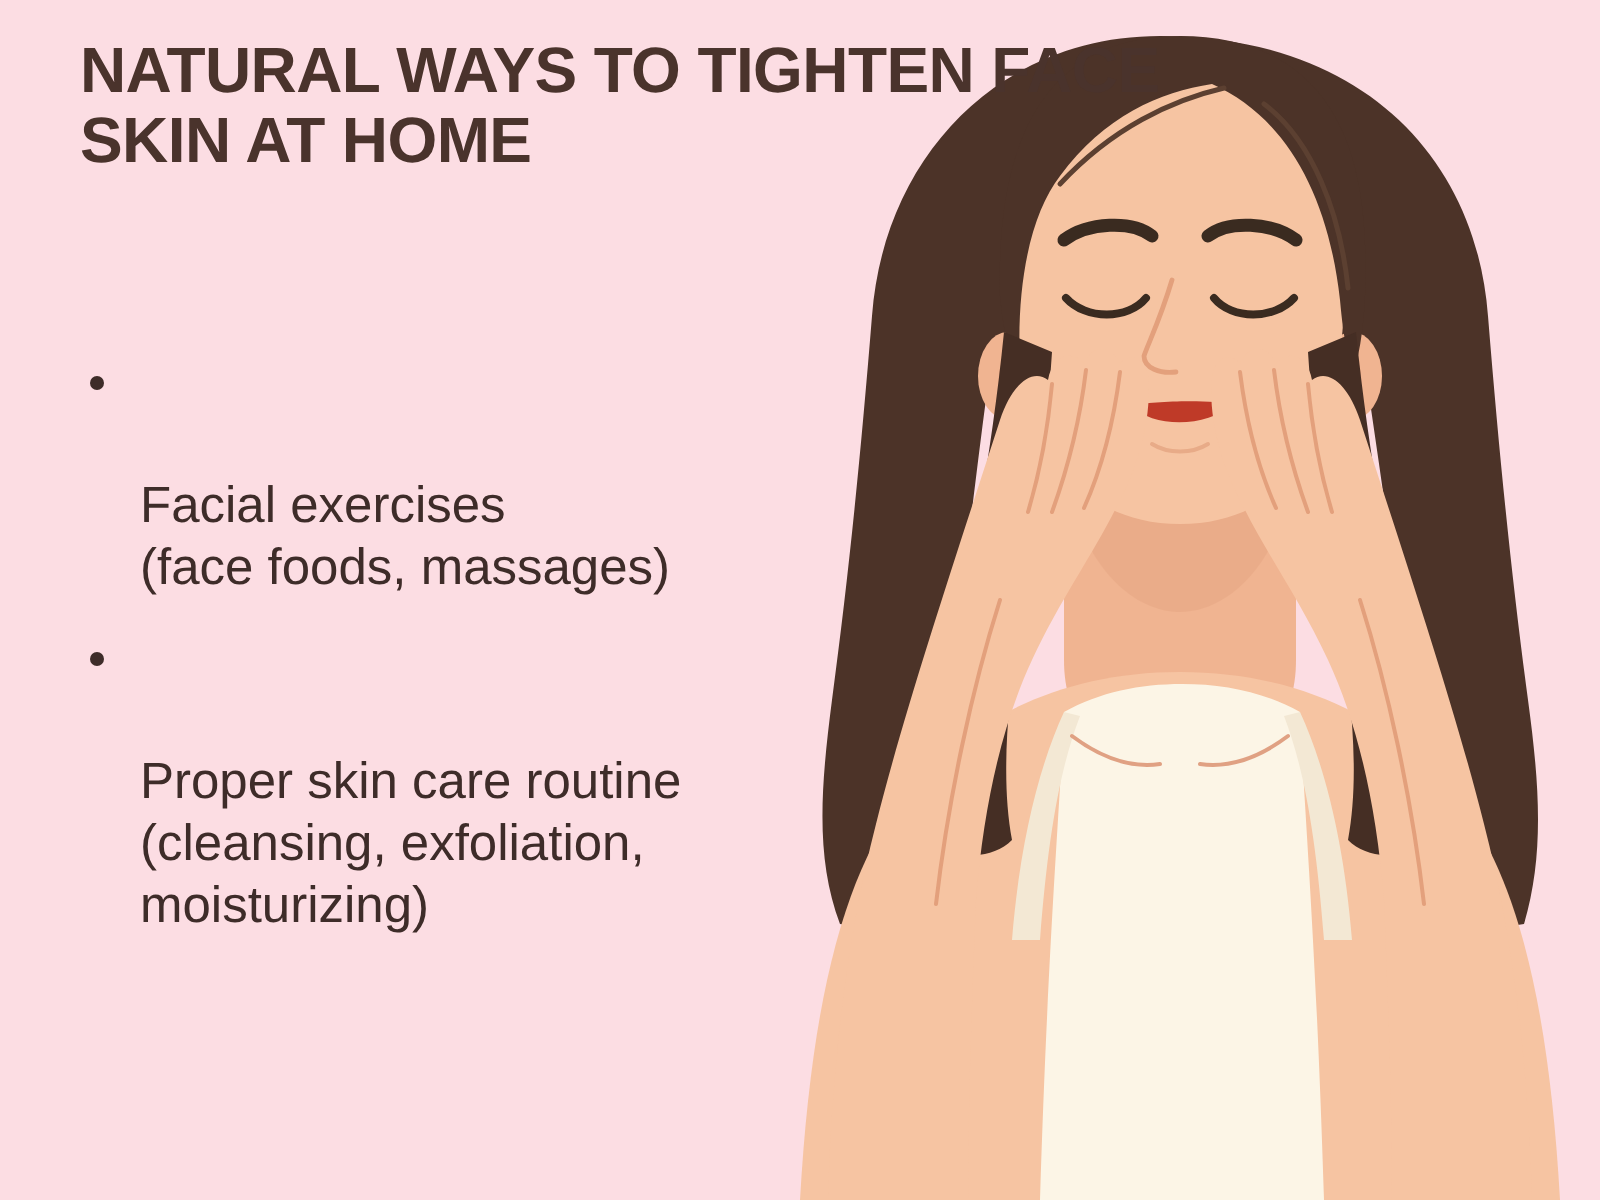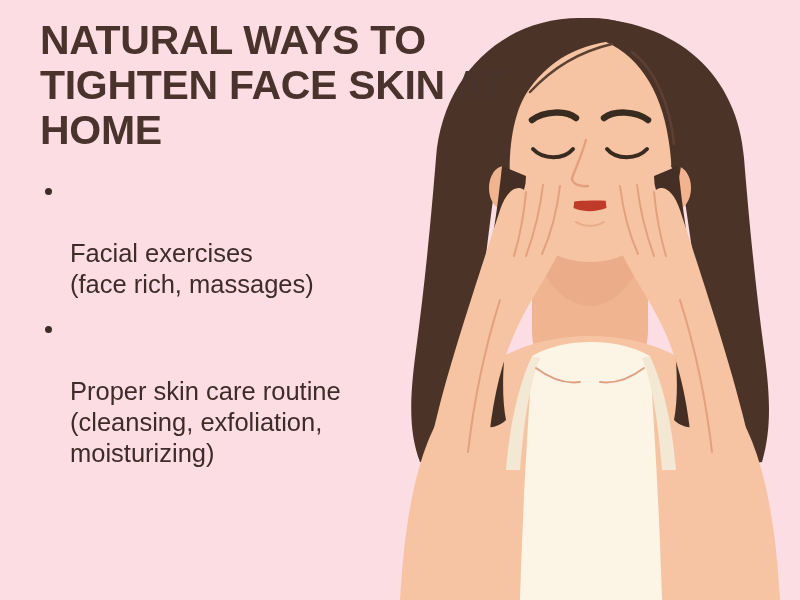--- a/index.html
+++ b/index.html
@@ -48,21 +48,21 @@
     z-index: 2;
   }
 
   #headline {
     position: absolute;
     left: 40px;
     top: 18px;
     width: 540px;
     margin: 0;
     color: #4a332c;
-    font-size: 41px;
+    font-size: 32px;
     line-height: 1.10;
     font-weight: bold;
     letter-spacing: -0.3px;
     text-transform: uppercase;
     white-space: pre-line;
   }
 
   #bullet-list {
     position: absolute;
     left: 40px;
@@ -242,21 +242,21 @@
   </div>
 
   <div id="text-layer">
 
     <h1 id="headline">NATURAL WAYS TO TIGHTEN FACE SKIN AT HOME</h1>
 
     <ul id="bullet-list">
       <li class="bullet-item">
         <span class="bullet-dot"></span>
         <span>Facial exercises
-(face rich, massages)</span>
+(face foods, massages)</span>
       </li>
       <li class="bullet-item">
         <span class="bullet-dot"></span>
         <span>Proper skin care routine
 (cleansing, exfoliation,
 moisturizing)</span>
       </li>
 
     </ul>
 

